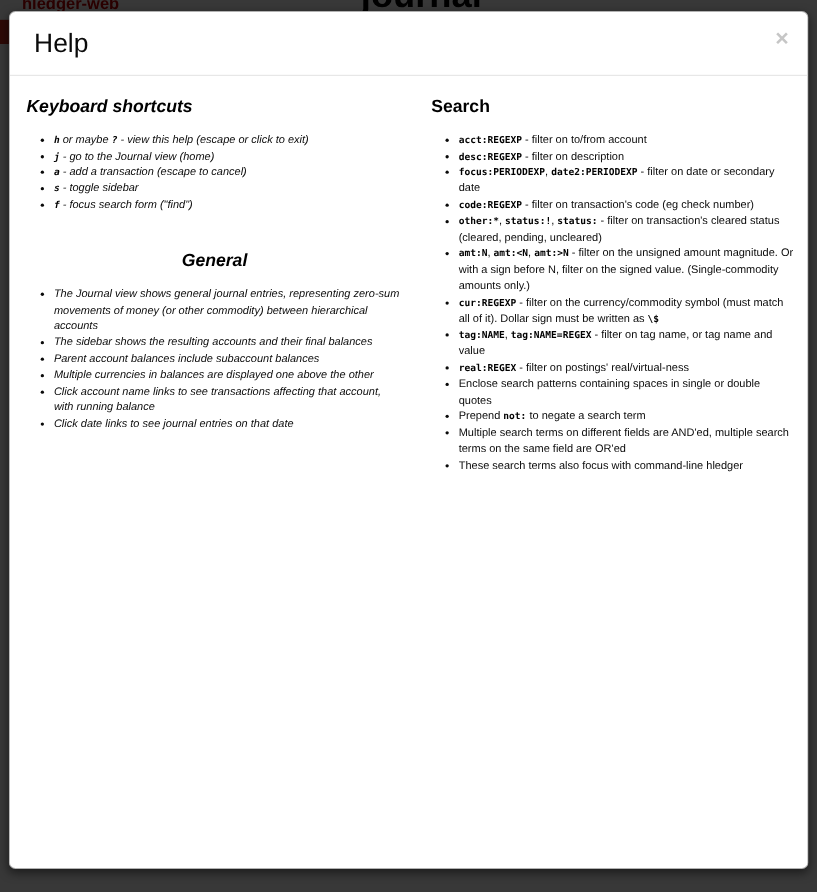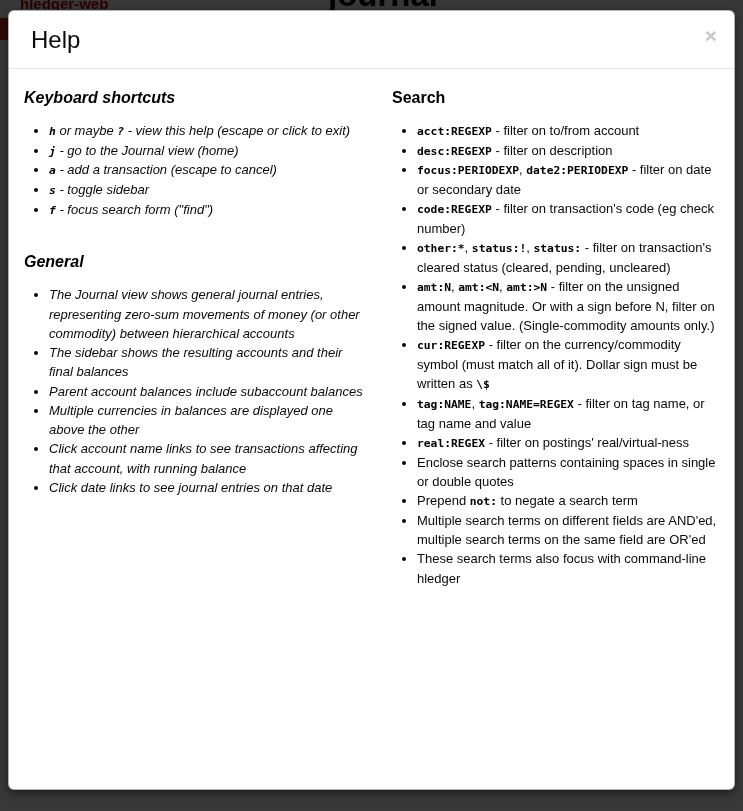--- a/index.html
+++ b/index.html
@@ -99,28 +99,28 @@
   }
   .col { box-sizing: border-box; }
   .col-left  { width: 368px; padding-right: 26px; flex: 0 0 auto; font-style: italic; }
   .col-right { flex: 1 1 auto; }
   .col h3 {
     font-size: 16px;
     font-weight: bold;
     color: #000;
     margin: 0 0 14px 0;
   }
-  .col h3:not(:first-child) { margin-top: 34px; }
+  .col h3:not(:first-child) { margin-top: 34px; text-align: center; }
   .col ul {
     margin: 0;
     padding: 0 0 0 25px;
     list-style: disc;
   }
   .col li {
-    font-size: 13px;
+    font-size: 10px;
     line-height: 1.48;
     color: #0a0a0a;
     margin: 0;
   }
   .col li code {
     font-family: "DejaVu Sans Mono", monospace;
     font-weight: bold;
     font-size: 87%;
     color: #000;
     white-space: nowrap;

